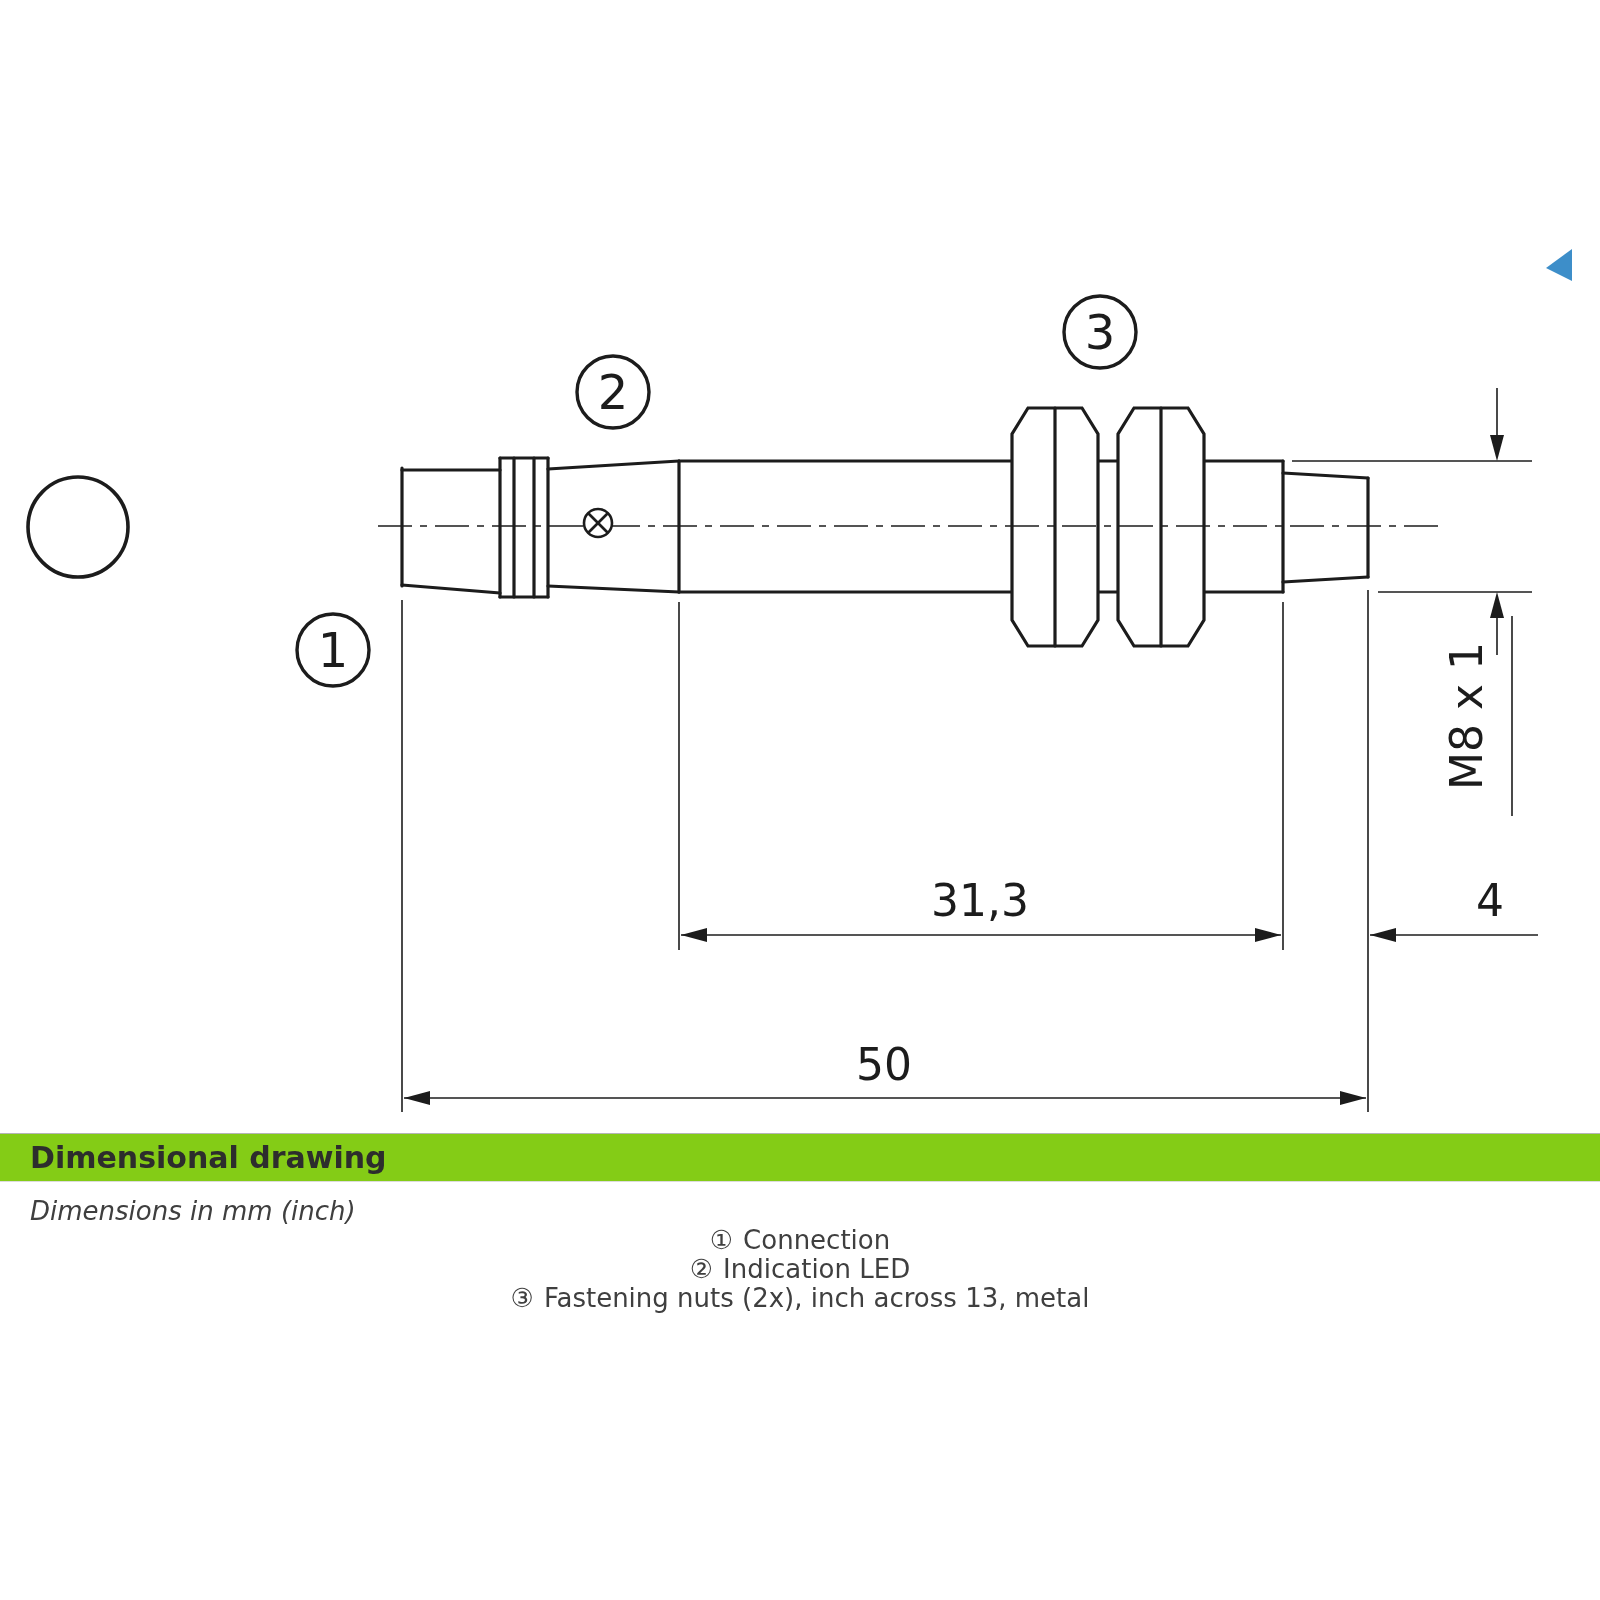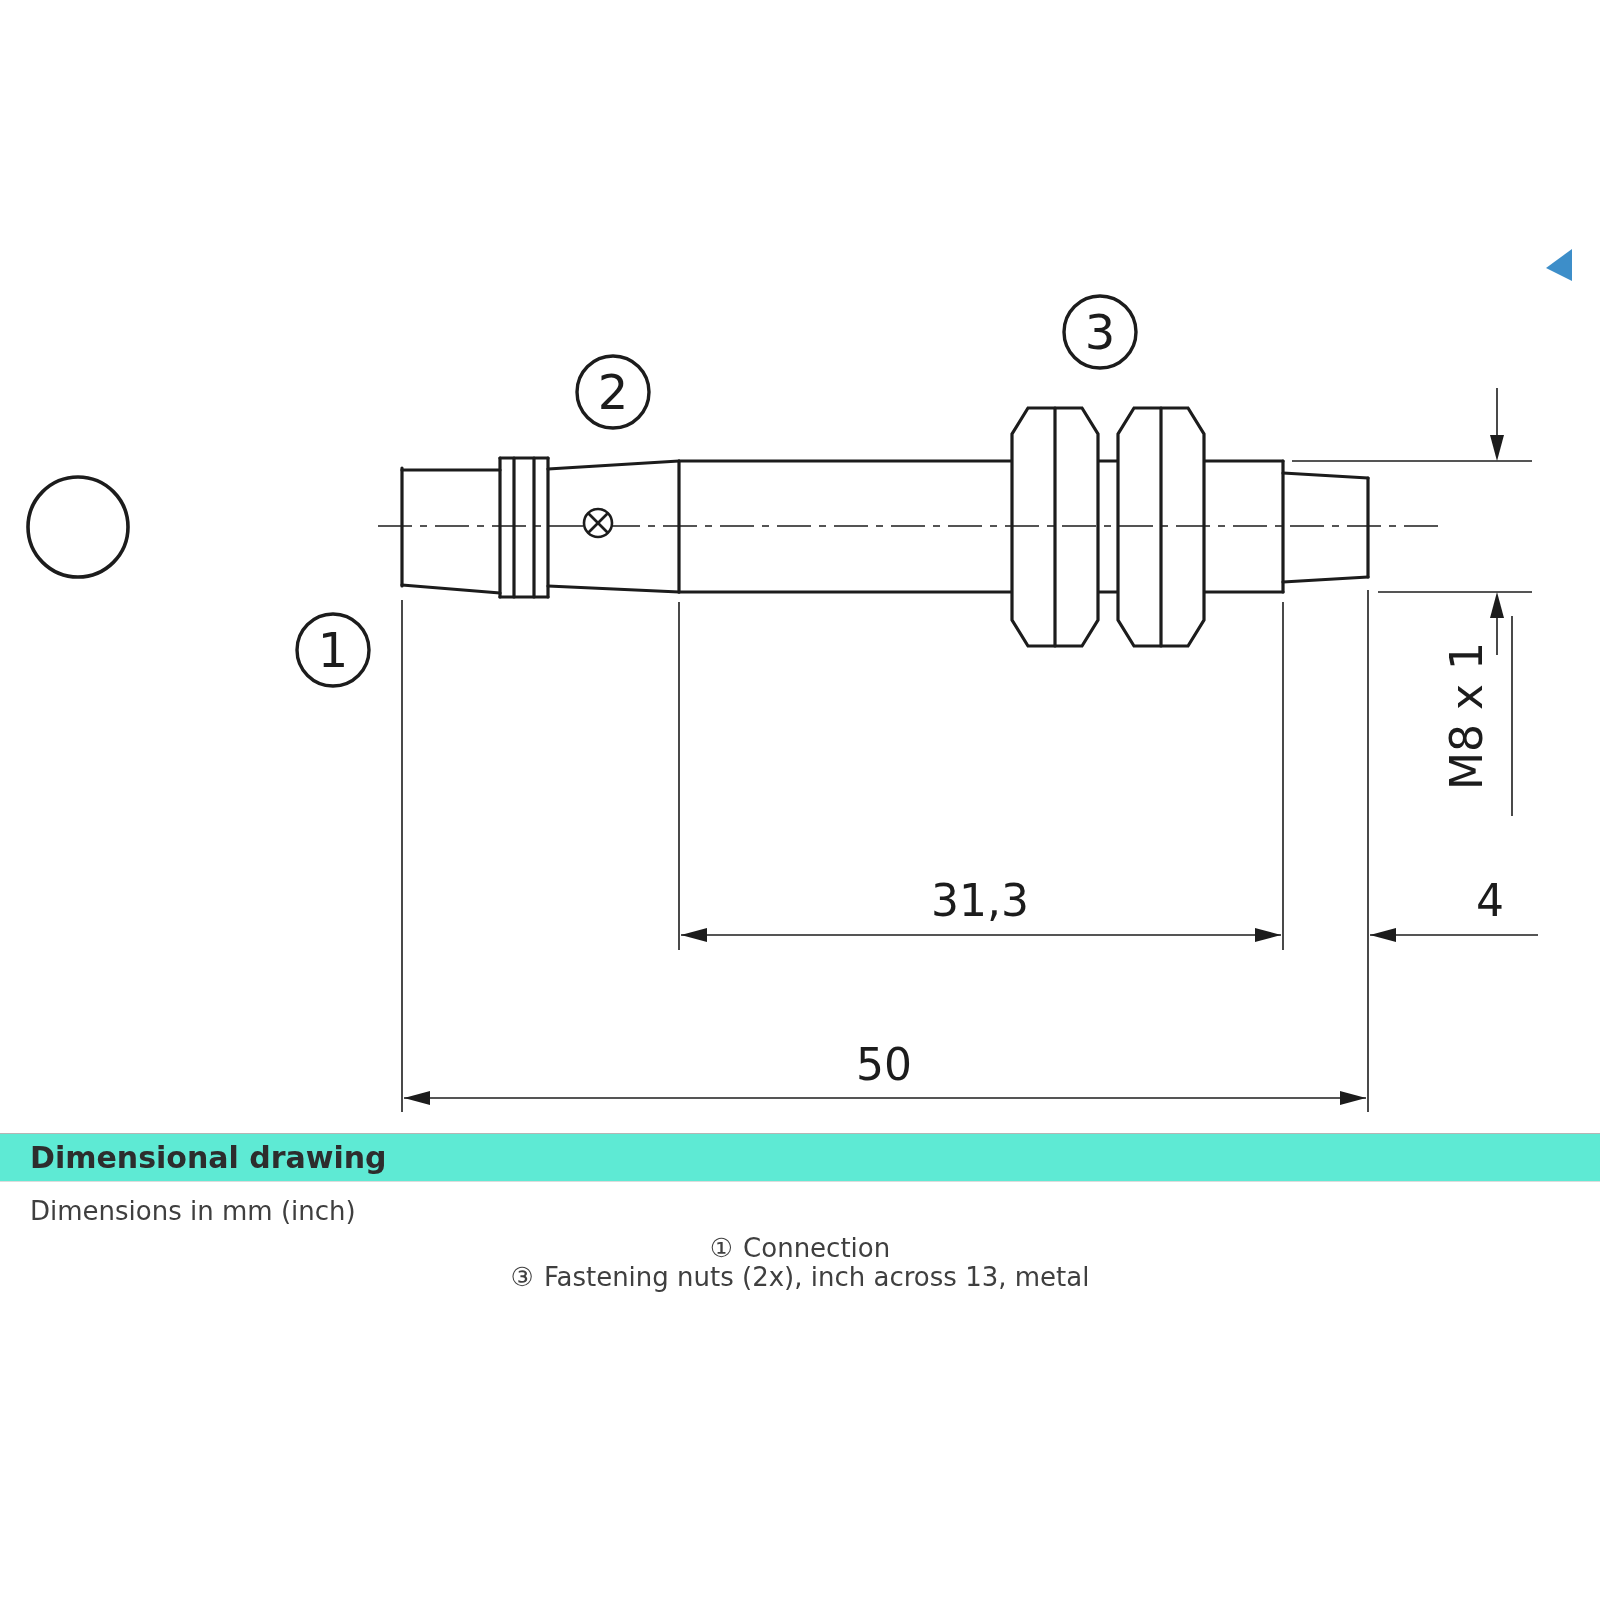--- a/index.html
+++ b/index.html
@@ -9,24 +9,24 @@
   svg .stroke { stroke:#1c1c1c; fill:none; }
   svg .o  { stroke:#1c1c1c; fill:none; stroke-width:3.2; stroke-linecap:round; }
   svg .o2 { stroke:#1c1c1c; fill:none; stroke-width:2.6; }
   svg .thin { stroke:#1c1c1c; fill:none; stroke-width:1.6; }
   svg .cl { stroke:#1c1c1c; fill:none; stroke-width:1.6; stroke-dasharray:34 8 7 8; }
   svg .whitefill { fill:#ffffff; stroke:#1c1c1c; stroke-width:3.2; }
   svg .arrow { fill:#1c1c1c; stroke:none; }
   svg text.dimtext { font-family:"DejaVu Sans", sans-serif; font-size:44px; fill:#1c1c1c; }
   svg text.callout-text { font-family:"DejaVu Sans", sans-serif; font-size:48px; fill:#1c1c1c; }
   .legend { position:absolute; top:1133px; left:0; width:1600px; height:467px; background:#ffffff; border-top:1px solid #b5b5b5; }
-  .legend-titlebar { height:48px; background:#5eead4; display:flex; align-items:center; padding:0 30px; border-bottom:1px solid #dcdcdc; }
+  .legend-titlebar { height:48px; background:#84cc16; display:flex; align-items:center; padding:0 30px; border-bottom:1px solid #dcdcdc; }
   .legend-titlebar span { font-size:30px; font-weight:700; color:#2d2d2d; }
   .legend-body { padding:14px 30px 0 30px; color:#3f3f3f; font-size:26px; }
-  .legend-note { margin-bottom:8px; line-height:30px; }
+  .legend-note { line-height:30px;font-style:italic; }
   .legend-item { line-height:29px;text-align:center; }
   .legend-item .marker { margin-right:10px; }
 </style>
 </head>
 <body>
 
 <div class="stage">
 
   <svg class="drawing" width="1600" height="1135" viewBox="0 0 1600 1135" xmlns="http://www.w3.org/2000/svg">
 
@@ -141,18 +141,21 @@
   <div class="legend">
     <div class="legend-titlebar">
       <span>Dimensional drawing</span>
     </div>
     <div class="legend-body">
       <div class="legend-note">Dimensions in mm (inch)</div>
       <div class="legend-item">
         <span class="marker">①</span><span>Connection</span>
       </div>
       <div class="legend-item">
+        <span class="marker">②</span><span>Indication LED</span>
+      </div>
+      <div class="legend-item">
         <span class="marker">③</span><span>Fastening nuts (2x), inch across 13, metal</span>
       </div>
     </div>
   </div>
 
 </div>
 
 </body></html>

